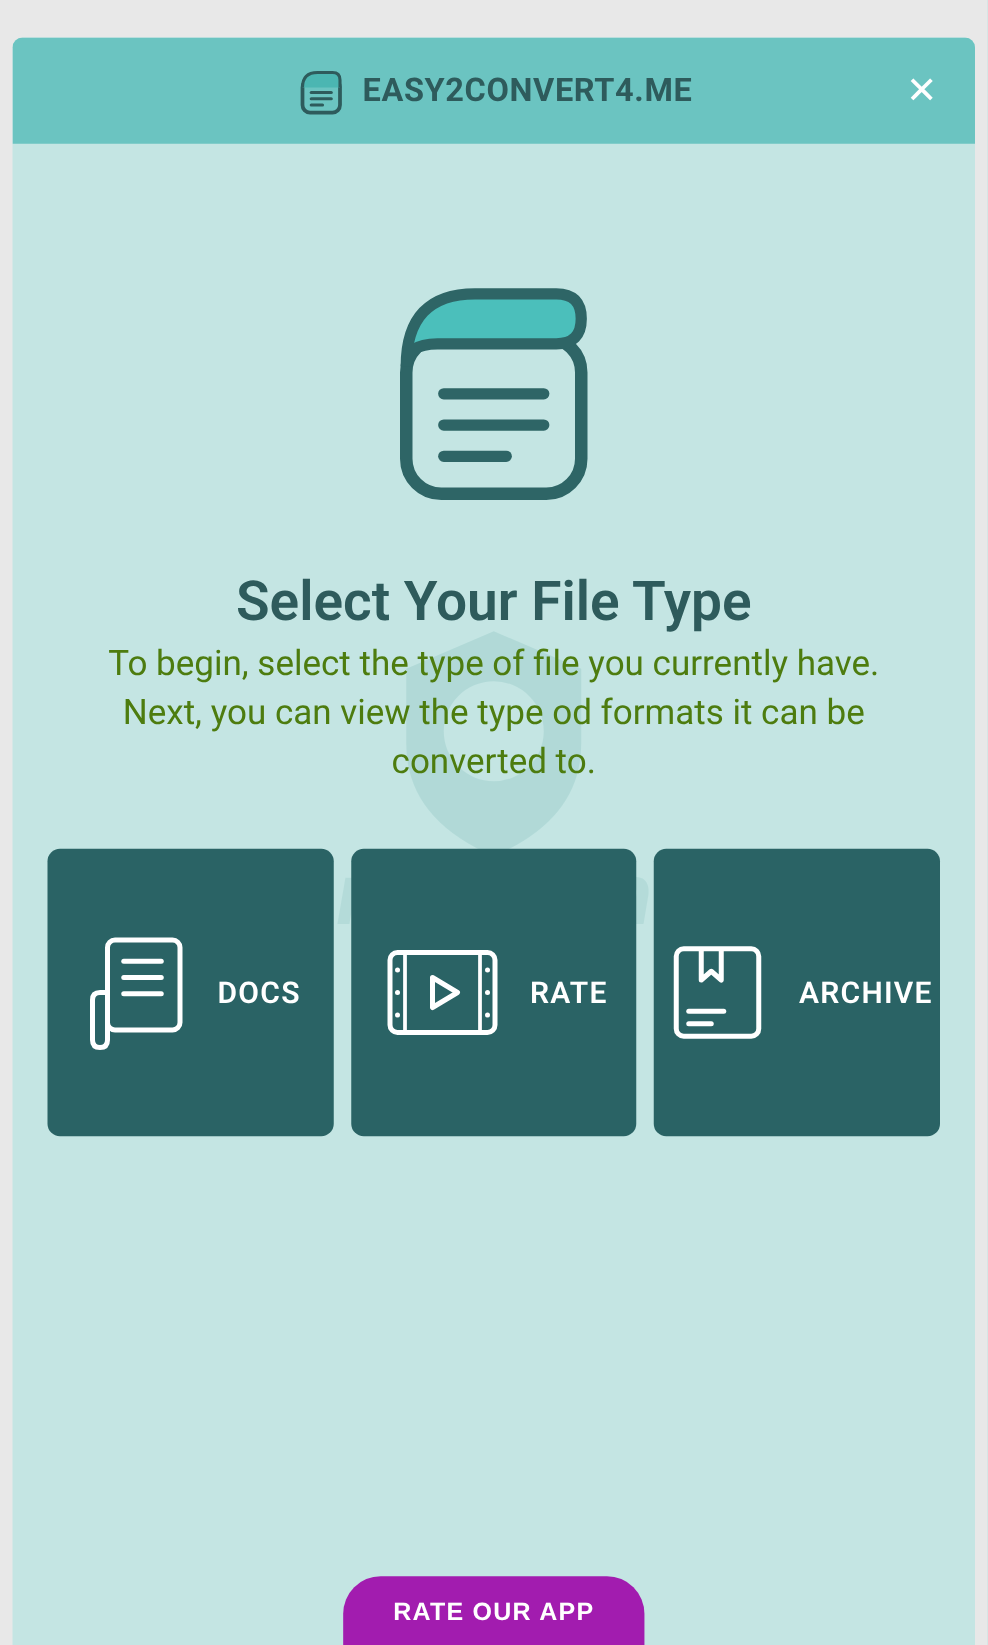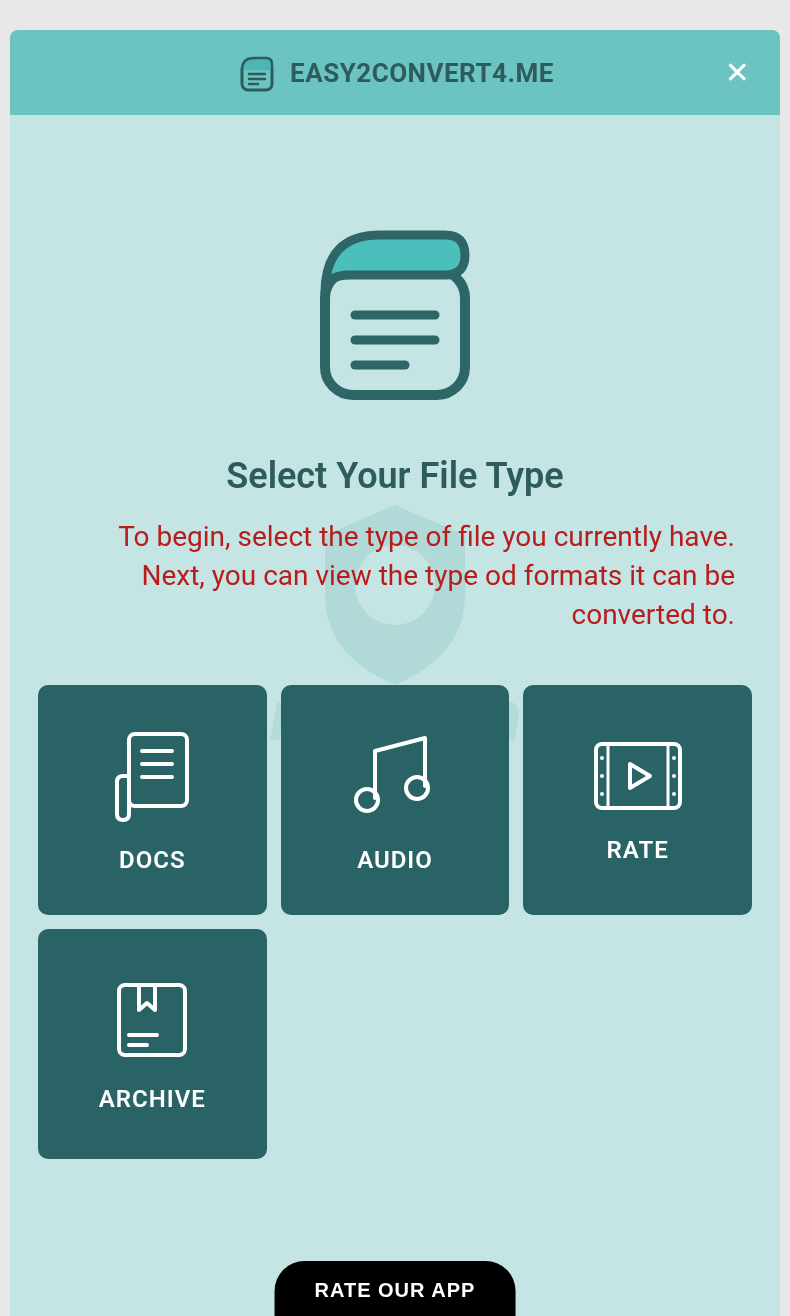--- a/index.html
+++ b/index.html
@@ -86,71 +86,71 @@
       white-space: nowrap;
       letter-spacing: -2px;
       pointer-events: none;
     }
     .main-icon {
       margin-top: 100px;
       margin-bottom: 50px;
     }
     .main-icon svg { display: block; }
     .main-title {
-      font-size: 36px;
+      font-size: 44px;
       font-weight: 600;
       color: #2e5b5c;
-      margin-bottom: 20px;
+      margin-bottom: 4px;
       text-align: left;
       position: relative;
       z-index: 2;
     }
     .main-subtitle {
       font-size: 28px;
       font-weight: 400;
-      color: #b91c1c;
-      text-align: right;
+      color: #4d7c0f;
+      text-align: center;
       line-height: 1.4;
       max-width: 680px;
       margin-bottom: 50px;
       position: relative;
       z-index: 2;
     }
     .grid {
       display: grid;
       grid-template-columns: repeat(3, 1fr);
       gap: 14px;
       width: 100%;
       position: relative;
       z-index: 2;
     }
     .tile {
       background: #2a6365;
       border-radius: 10px;
       height: 230px;
       display: flex;
-      flex-direction: column;
+      flex-direction: row;
       align-items: center;
       justify-content: center;
       cursor: pointer;
       gap: 20px;
     }
     .tile-icon svg { display: block; }
     .tile-label {
       color: #fff;
       font-size: 24px;
       font-weight: 600;
       letter-spacing: 1px;
     }
     .rate-btn {
       position: absolute;
       bottom: 0;
       left: 50%;
       transform: translateX(-50%);
-      background: #000000;
+      background: #a21caf;
       color: #fff;
       border: none;
       border-radius: 30px 30px 0 0;
       padding: 18px 40px 14px;
       font-size: 20px;
       font-weight: 600;
       letter-spacing: 1px;
       cursor: pointer;
     }
   </style>
@@ -207,30 +207,20 @@
             <rect x="22" y="8" width="58" height="72" rx="6" fill="none" stroke="#fff" stroke-width="4"></rect>
             <path d="M22 50 L22 88 Q22 94 16 94 Q10 94 10 88 L10 56 Q10 50 16 50 Z" fill="none" stroke="#fff" stroke-width="4"></path>
             <line x1="35" y1="25" x2="65" y2="25" stroke="#fff" stroke-width="4" stroke-linecap="round"></line>
             <line x1="35" y1="38" x2="65" y2="38" stroke="#fff" stroke-width="4" stroke-linecap="round"></line>
             <line x1="35" y1="51" x2="65" y2="51" stroke="#fff" stroke-width="4" stroke-linecap="round"></line>
           </svg>
         </span>
         <span class="tile-label">DOCS</span>
       </div>
 
-      <div class="tile">
-        <span class="tile-icon">
-          <svg width="100" height="100" viewBox="0 0 100 100">
-            <path d="M30 72 L30 25 L80 12 L80 60" fill="none" stroke="#fff" stroke-width="4" stroke-linecap="round" stroke-linejoin="round"></path>
-            <circle cx="22" cy="74" r="11" fill="none" stroke="#fff" stroke-width="4"></circle>
-            <circle cx="72" cy="62" r="11" fill="none" stroke="#fff" stroke-width="4"></circle>
-          </svg>
-        </span>
-        <span class="tile-label">AUDIO</span>
-      </div>
 
       <div class="tile">
         <span class="tile-icon">
           <svg width="100" height="80" viewBox="0 0 100 80">
             <rect x="8" y="8" width="84" height="64" rx="6" fill="none" stroke="#fff" stroke-width="4"></rect>
             <line x1="20" y1="8" x2="20" y2="72" stroke="#fff" stroke-width="3"></line>
             <line x1="80" y1="8" x2="80" y2="72" stroke="#fff" stroke-width="3"></line>
             <circle cx="14" cy="22" r="2" fill="#fff"></circle>
               <circle cx="14" cy="40" r="2" fill="#fff"></circle>
               <circle cx="14" cy="58" r="2" fill="#fff"></circle>

